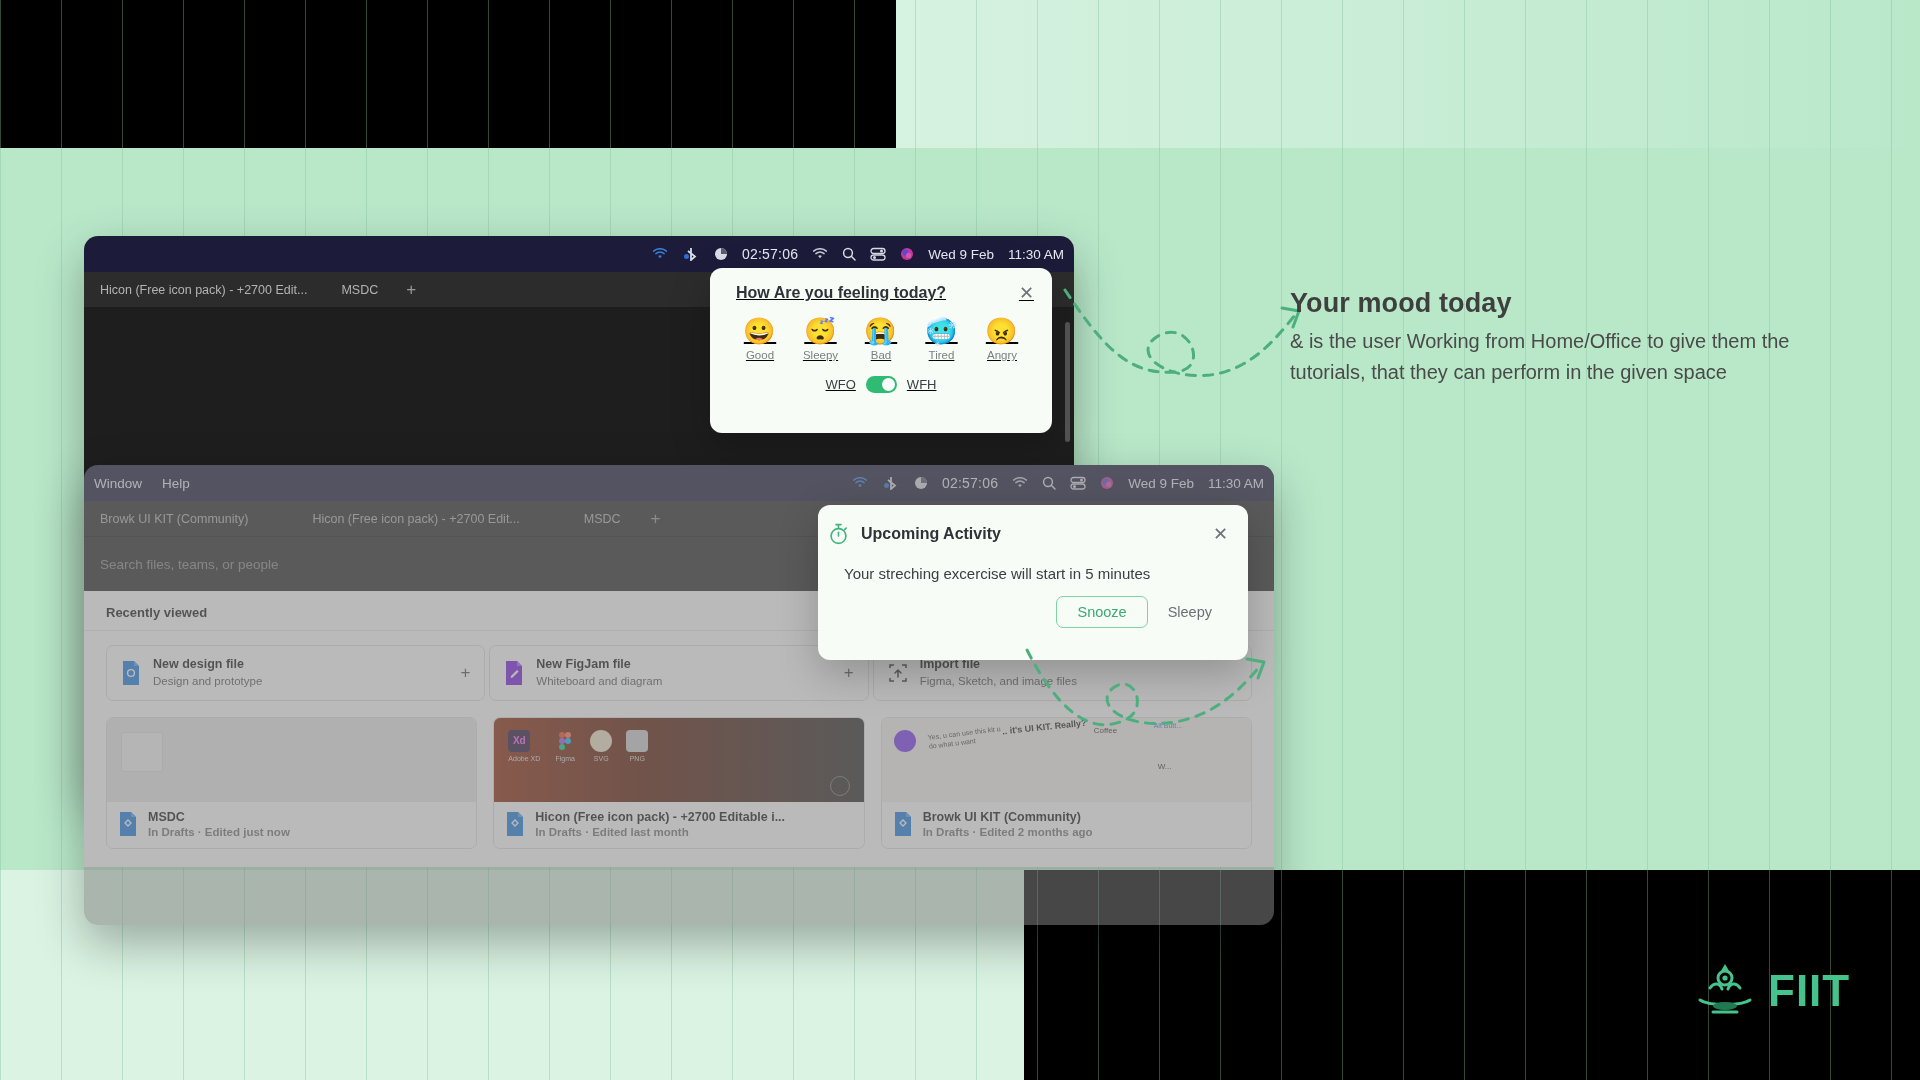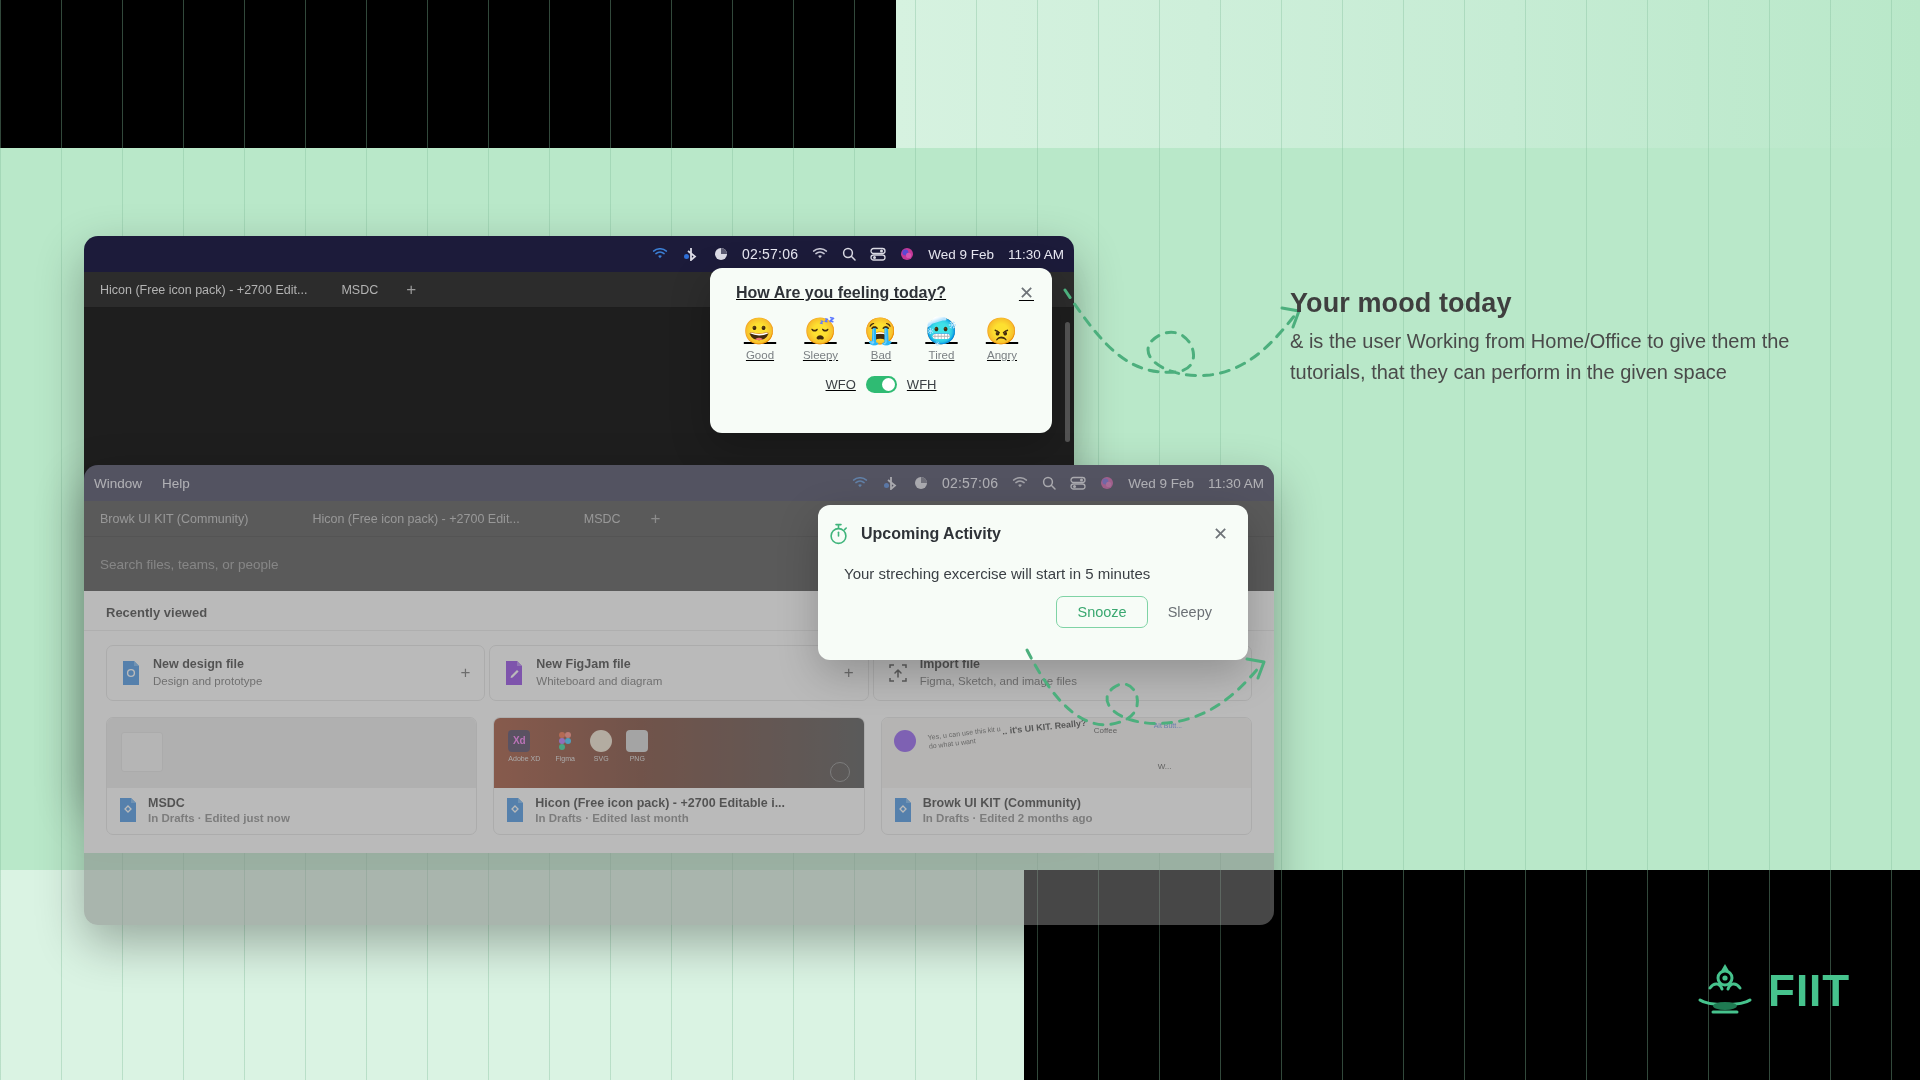--- a/index.html
+++ b/index.html
@@ -70,21 +70,21 @@
     flex: 1; border: 1px solid #e0e0e0; border-radius: 7px; height: 56px;
     display: flex; align-items: center; padding: 0 14px; gap: 12px; background: #fff;
   }
   .new-card .txt { flex: 1; }
   .new-card .t1 { font-size: 12.5px; font-weight: 700; color: #1a1a1a; line-height: 15px; }
   .new-card .t2 { font-size: 11.5px; color: #5a5a5a; line-height: 15px; margin-top: 2px; }
   .new-card .plus { color: #555; font-size: 17px; }
 
   .file-row { display: flex; gap: 16px; padding: 10px 22px 18px; }
   .file-card { flex: 1; border: 1px solid #e0e0e0; border-radius: 7px; overflow: hidden; background: #fff; }
-  .file-thumb { height: 70px; background: #efefef; position: relative; overflow: hidden; }
+  .file-thumb { height: 84px; background: #efefef; position: relative; overflow: hidden; }
   .file-meta { display: flex; align-items: center; gap: 10px; padding: 8px 11px 10px; }
   .file-meta .t1 { font-size: 12.5px; font-weight: 700; color: #1a1a1a; white-space: nowrap; overflow: hidden; text-overflow: ellipsis; }
   .file-meta .t2 { font-size: 11.5px; color: #777; margin-top: 2px; font-weight: bold; }
 
   .doc-icon { width: 20px; height: 24px; flex: none; }
 
   
   .dim { position: absolute; inset: 0; background: rgba(130,130,130,0.55); pointer-events: none; }
 
   

